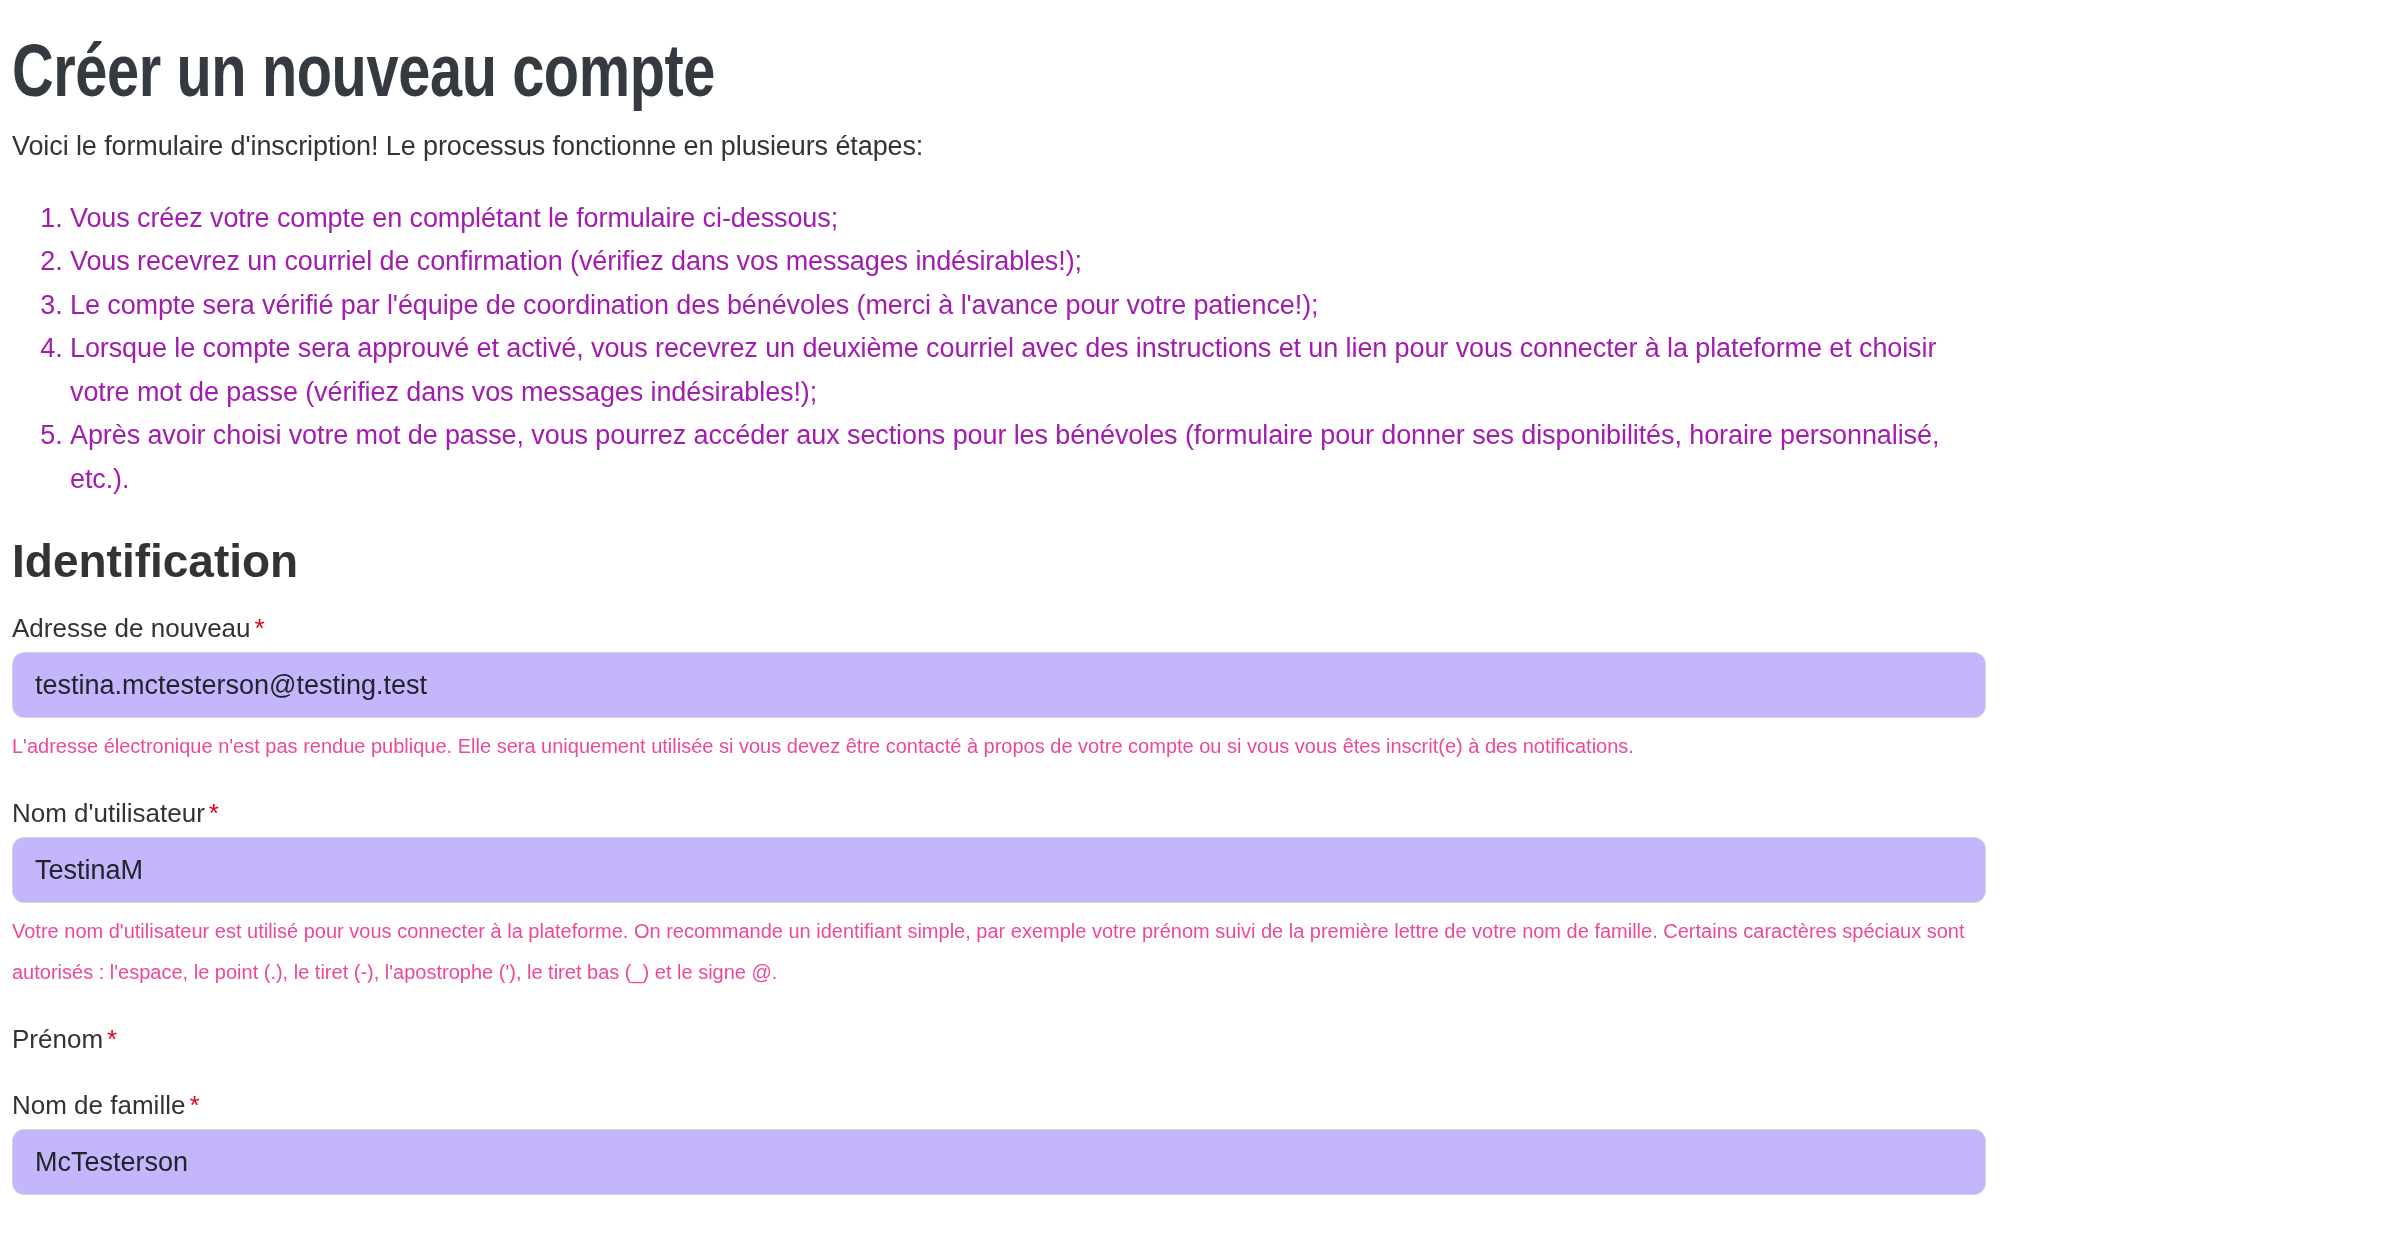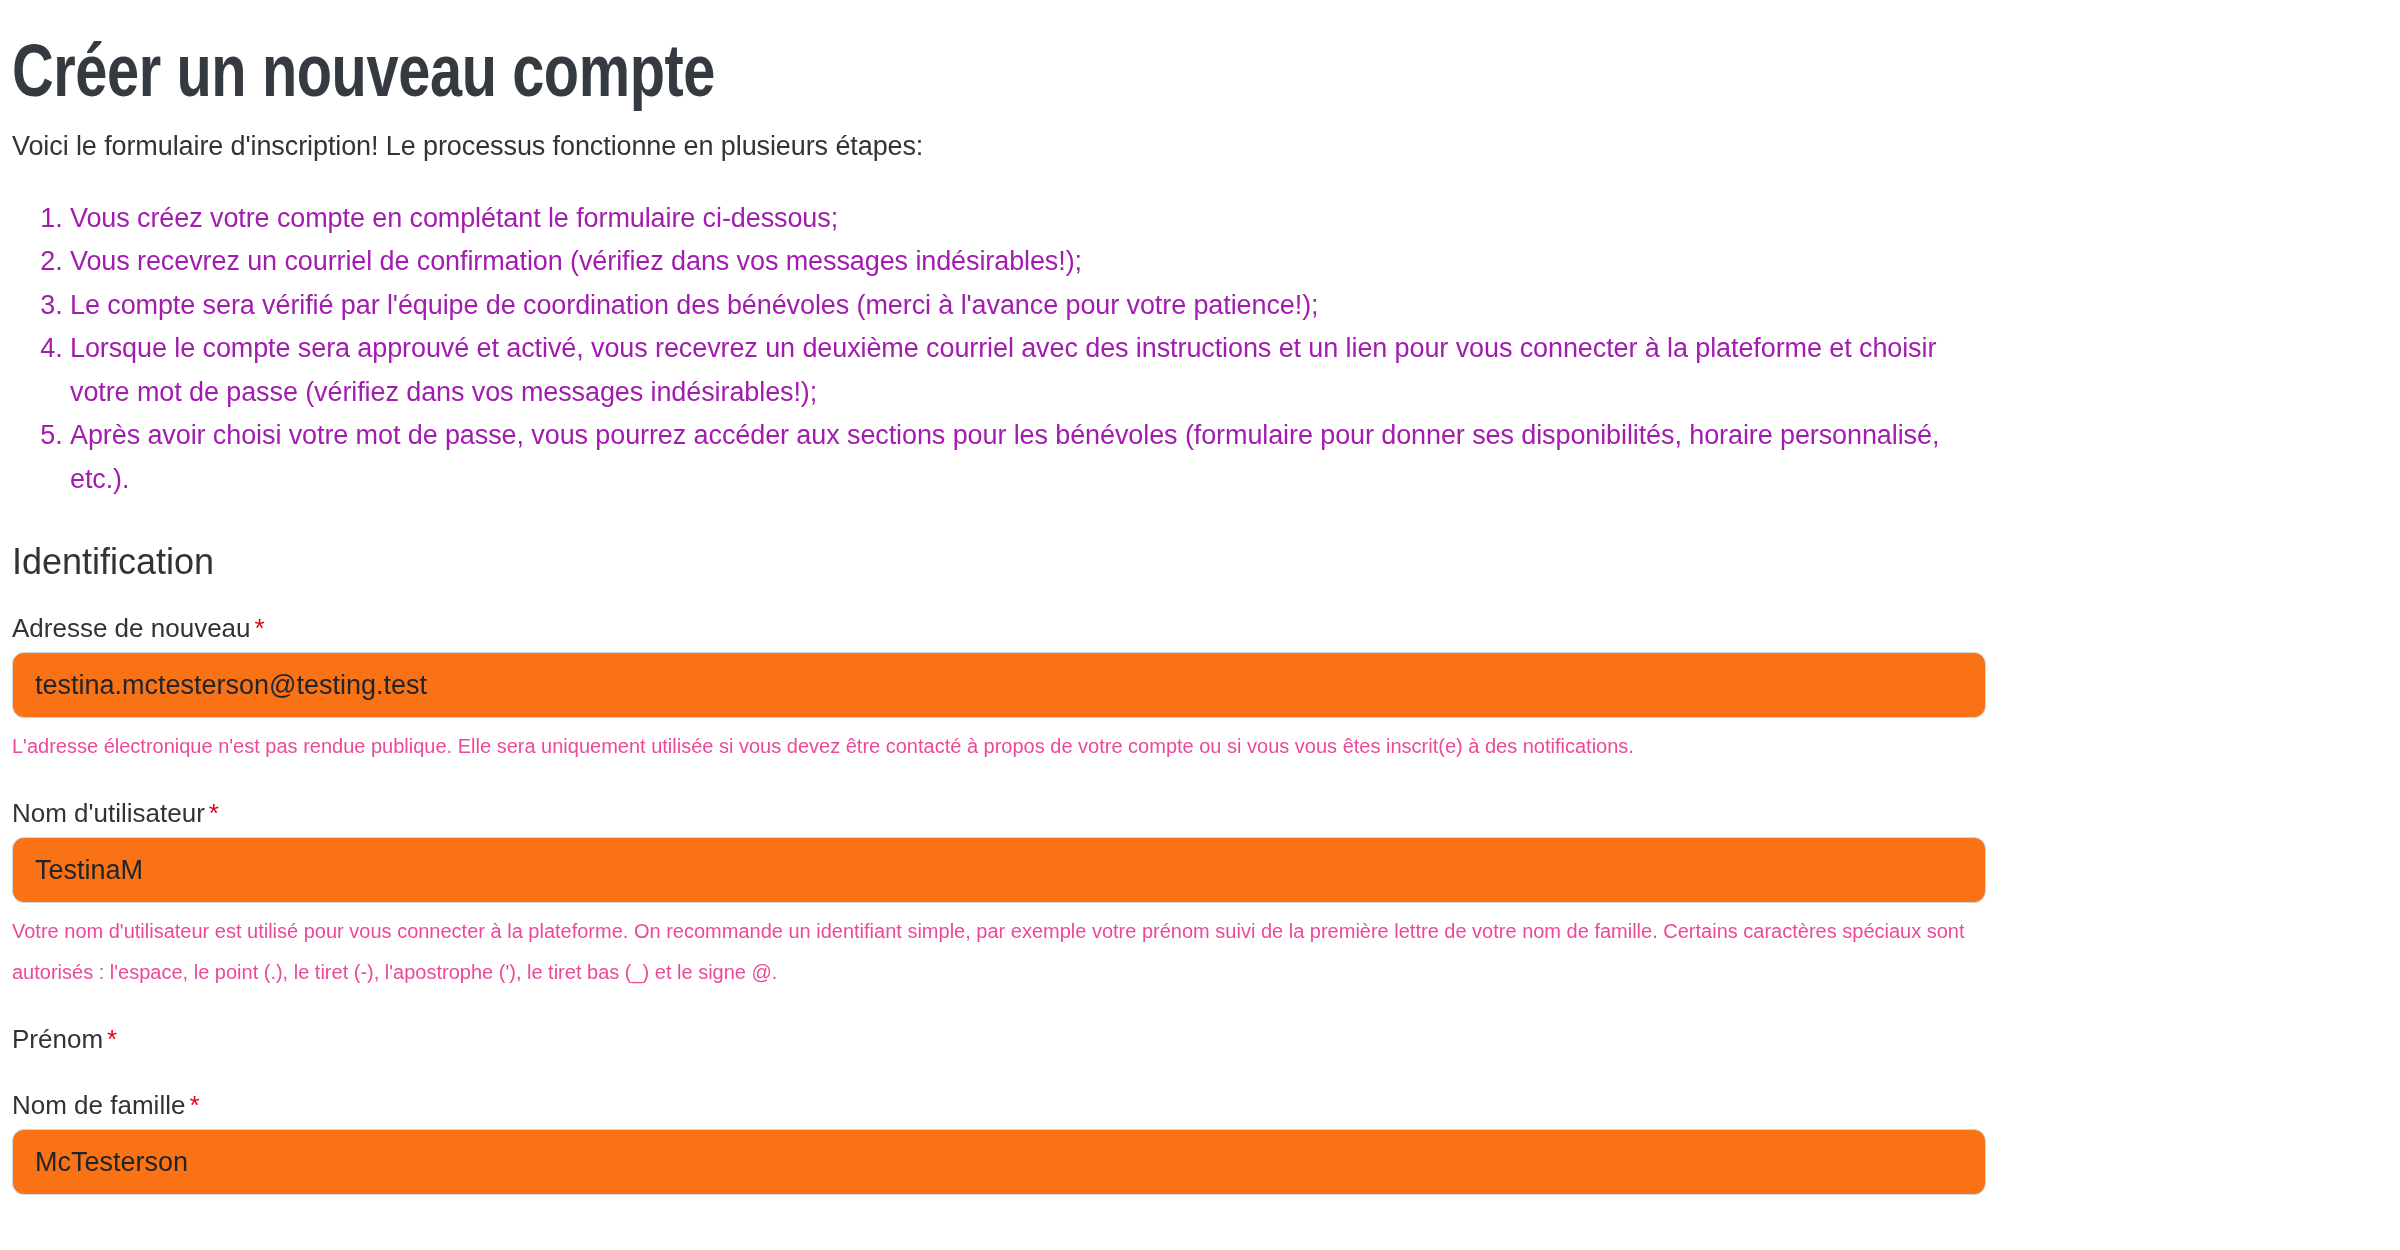--- a/index.html
+++ b/index.html
@@ -47,22 +47,22 @@
     font-size: 27px;
     line-height: 43.5px;
     color: #a21caf;
     letter-spacing: -0.1px;
   }
   .steps li {
     padding-left: 0;
   }
   .section-title {
     margin: 33px 0 0 0;
-    font-size: 36px;
-    font-weight: normal;
+    font-size: 46px;
+    font-weight: bold;
     line-height: 55px;
     color: #333333;
   }
   .form {
     margin-top: 19px;
   }
   .form-group {
     margin-bottom: 26px;
   }
   .form-label {
@@ -77,21 +77,21 @@
     color: #e3001b;
     margin-left: 4px;
   }
   .form-input {
     display: block;
     width: 100%;
     height: 66px;
     box-sizing: border-box;
     border: 1.5px solid #d1d5db;
     border-radius: 12px;
-    background: #f97316;
+    background: #c4b5fd;
     padding: 0 22px;
     font-family: "Liberation Sans", "DejaVu Sans", sans-serif;
     font-size: 27px;
     color: #212529;
     outline: none;
   }
   .help-text {
     margin-top: 8px;
     font-size: 20px;
     line-height: 41px;

